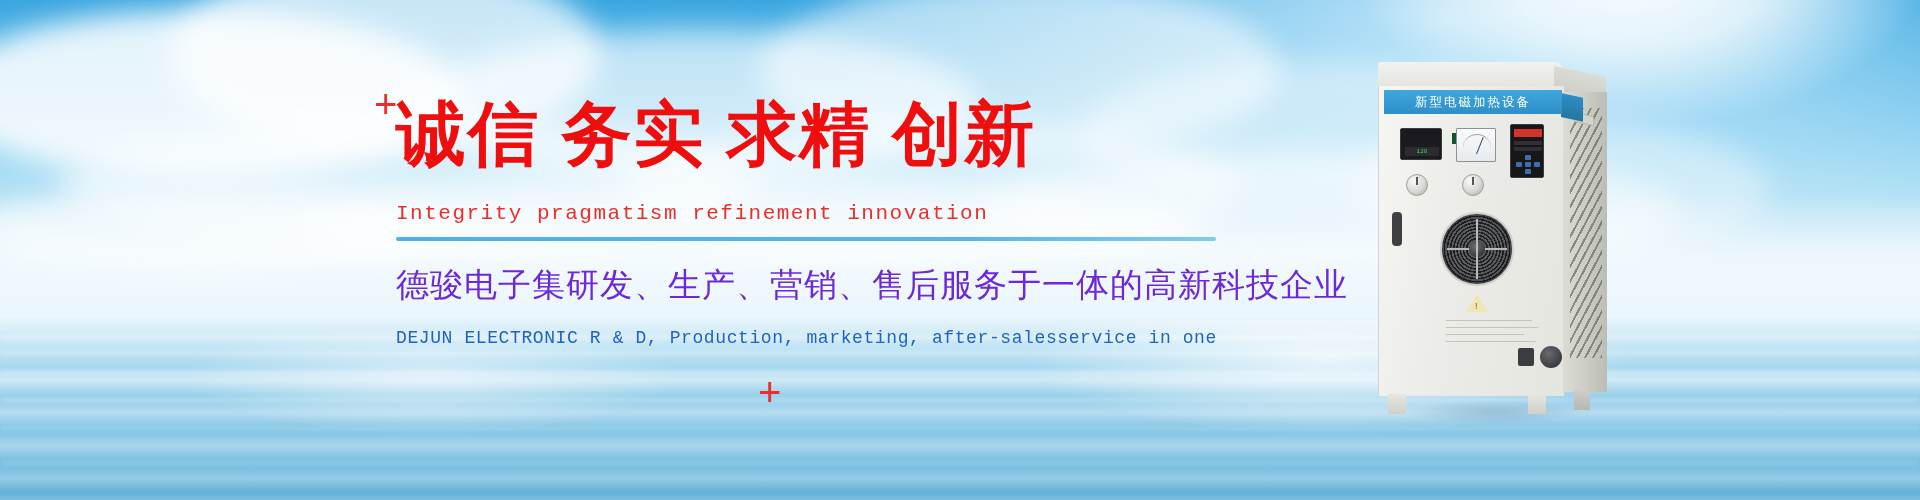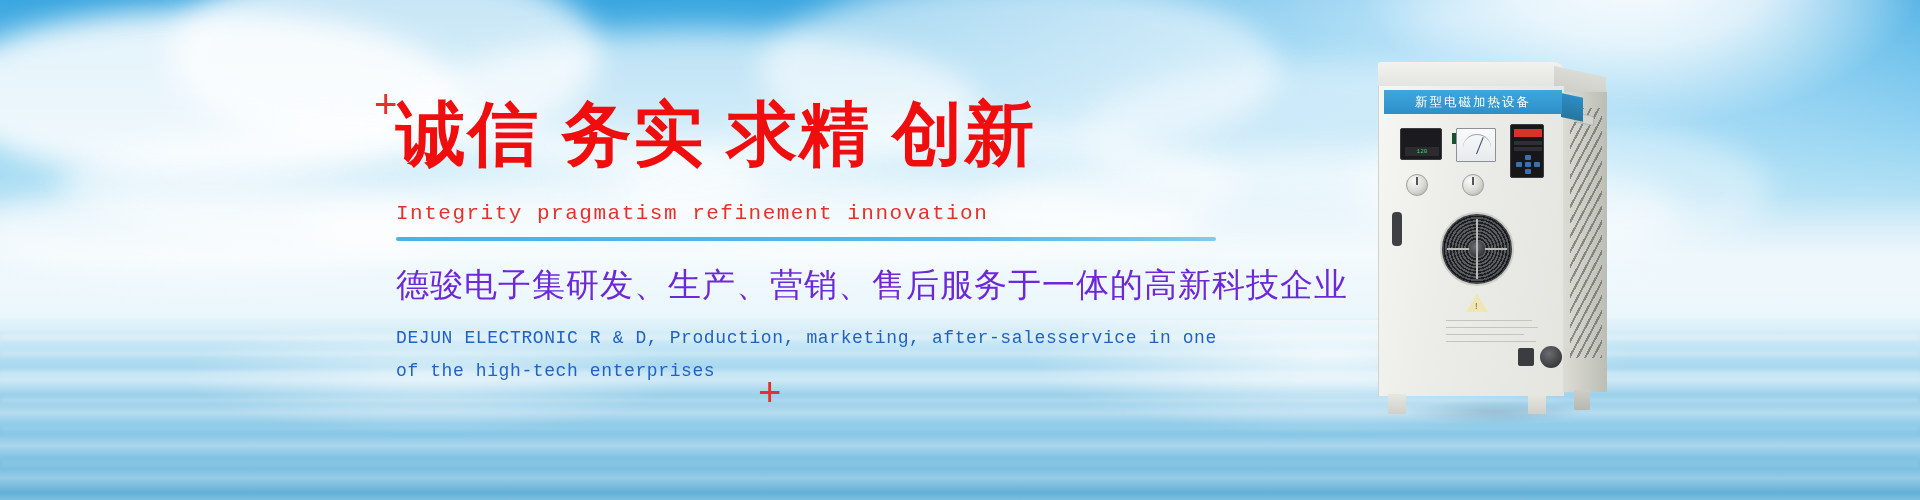--- a/index.html
+++ b/index.html
@@ -268,21 +268,20 @@
   <div class="plus plus-tl">+</div>
   <div class="plus plus-br">+</div>
 
   <div class="copy">
     <div class="headline">诚信 务实 求精 创新</div>
     <div class="subline">Integrity  pragmatism  refinement  innovation</div>
     <div class="rule"></div>
     <div class="cn-body">德骏电子集研发、生产、营销、售后服务于一体的高新科技企业</div>
     <div class="en-body">
       <div>DEJUN ELECTRONIC R &amp; D, Production, marketing, after-salesservice in one</div>
-      <div>of the high-tech enterprises</div>
     </div>
   </div>
 
   <div class="machine">
     <div class="mshadow"></div>
     <div class="m-top"></div>
     <div class="m-top-side"></div>
     <div class="m-front"></div>
     <div class="m-side"></div>
     <div class="m-side-vents"></div>

